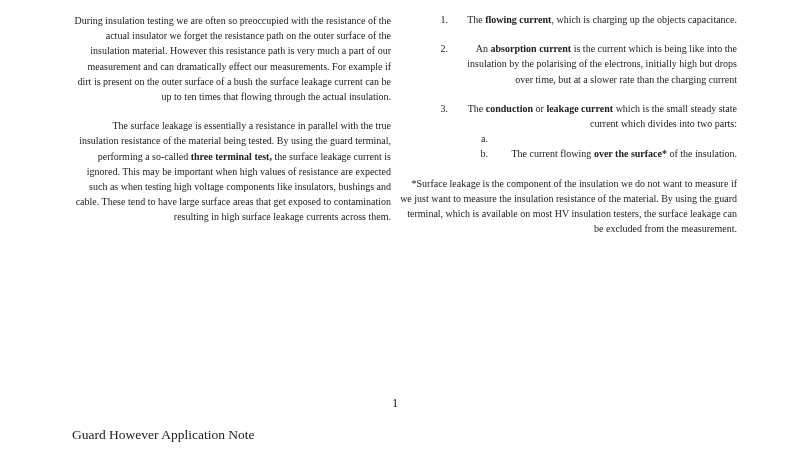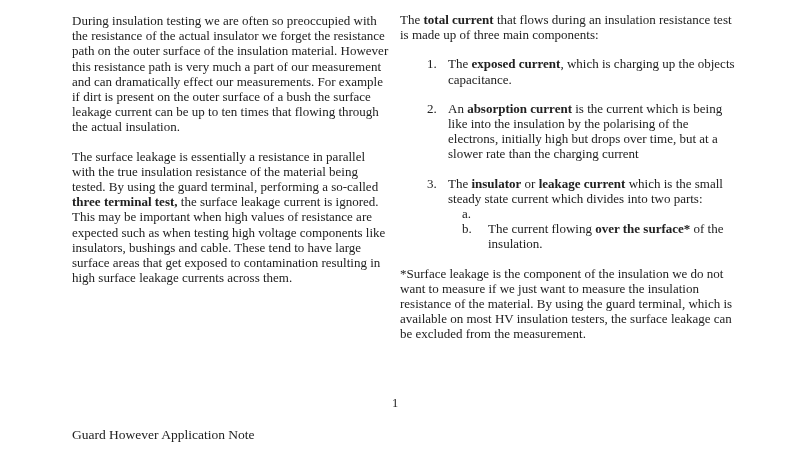--- a/index.html
+++ b/index.html
@@ -7,23 +7,23 @@
     position: relative;
     width: 790px;
     height: 467px;
     background: #ffffff;
     font-family: "Liberation Serif", serif;
     color: #212121;
     overflow: hidden;
   }
   .col {
     position: absolute;
-    font-size: 13px;
+    font-size: 10px;
     line-height: 15.2px;
-    text-align: left;
+    text-align: right;
   }
   .col-left  { left: 72px;  top: 13px; width: 319px; }
   .col-right { left: 400px; top: 12px; width: 337px; }
   p.para { margin: 0 0 14px 0; }
   b { font-weight: bold; }
   .list-block { margin-bottom: 14px; }
   .li-row { display: flex; }
   .li-num {
     flex: 0 0 21px;
     margin-left: 27px;
@@ -61,36 +61,35 @@
 <body>
 
 <div class="page">
 
   <div class="col col-left">
     <p class="para"><span>During insulation testing we are often so preoccupied with the resistance of the actual insulator we forget the resistance path on the outer surface of the insulation material. However this resistance path is very much a part of our measurement and can dramatically effect our measurements. For example if dirt is present on the outer surface of a bush the surface leakage current can be up to ten times that flowing through the actual insulation.</span></p>
     <p class="para"><span>The surface leakage is essentially a resistance in parallel with the true insulation resistance of the material being tested. By using the guard terminal, performing a so-called </span><b>three terminal test,</b><span> the surface leakage current is ignored. This may be important when high values of resistance are expected such as when testing high voltage components like insulators, bushings and cable. These tend to have large surface areas that get exposed to contamination resulting in high surface leakage currents across them.</span></p>
   </div>
 
   <div class="col col-right">
-    <p class="para"><span>The </span><b>total current</b><span> that flows during an insulation resistance test is made up of three main components:</span></p>
 
     <div class="li-row list-block">
       <span class="li-num">1.</span>
-      <span class="li-text"><span>The </span><b>exposed current</b><span>, which is charging up the objects capacitance.</span></span>
+      <span class="li-text"><span>The </span><b>flowing current</b><span>, which is charging up the objects capacitance.</span></span>
     </div>
 
     <div class="li-row list-block">
       <span class="li-num">2.</span>
       <span class="li-text"><span>An </span><b>absorption current</b><span> is the current which is being like into the insulation by the polarising of the electrons, initially high but drops over time, but at a slower rate than the charging current</span></span>
     </div>
 
     <div class="list-block">
       <div class="li-row">
         <span class="li-num">3.</span>
-        <span class="li-text"><span>The </span><b>insulator</b><span> or </span><b>leakage current</b><span> which is the small steady state current which divides into two parts:</span></span>
+        <span class="li-text"><span>The </span><b>conduction</b><span> or </span><b>leakage current</b><span> which is the small steady state current which divides into two parts:</span></span>
       </div>
       <div class="li-row sub-row">
         <span class="li-num">a.</span>
       </div>
       <div class="li-row sub-row">
         <span class="li-num">b.</span>
         <span class="li-text"><span>The current flowing </span><b>over the surface*</b><span> of the insulation.</span></span>
       </div>
     </div>
 

